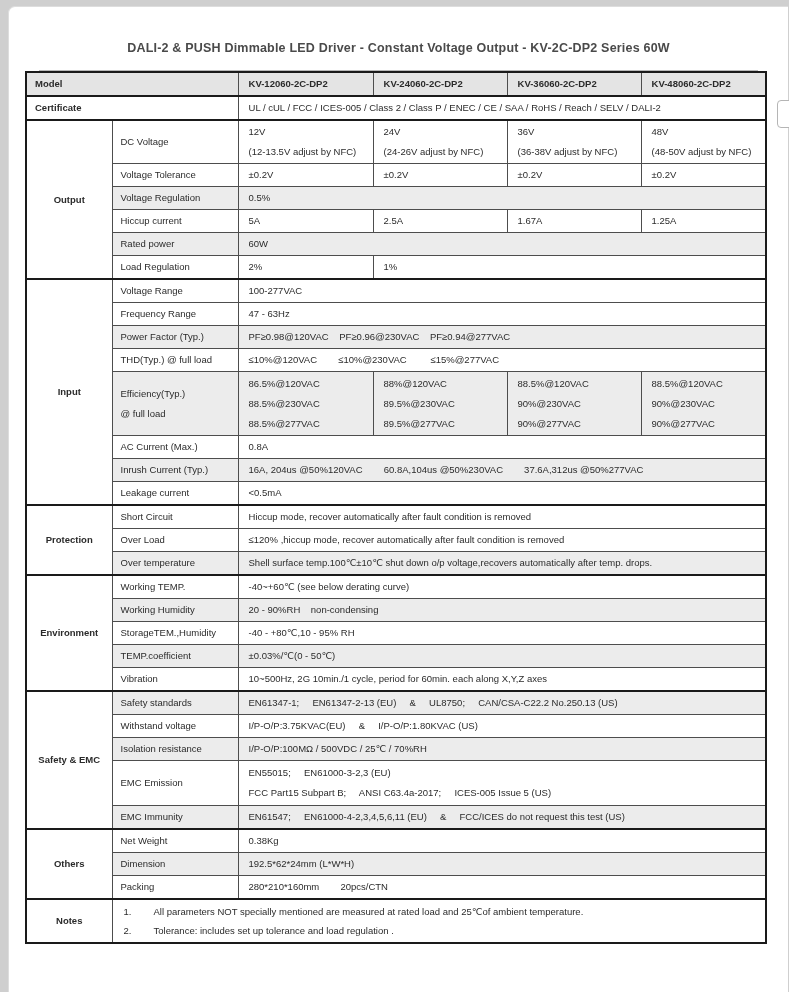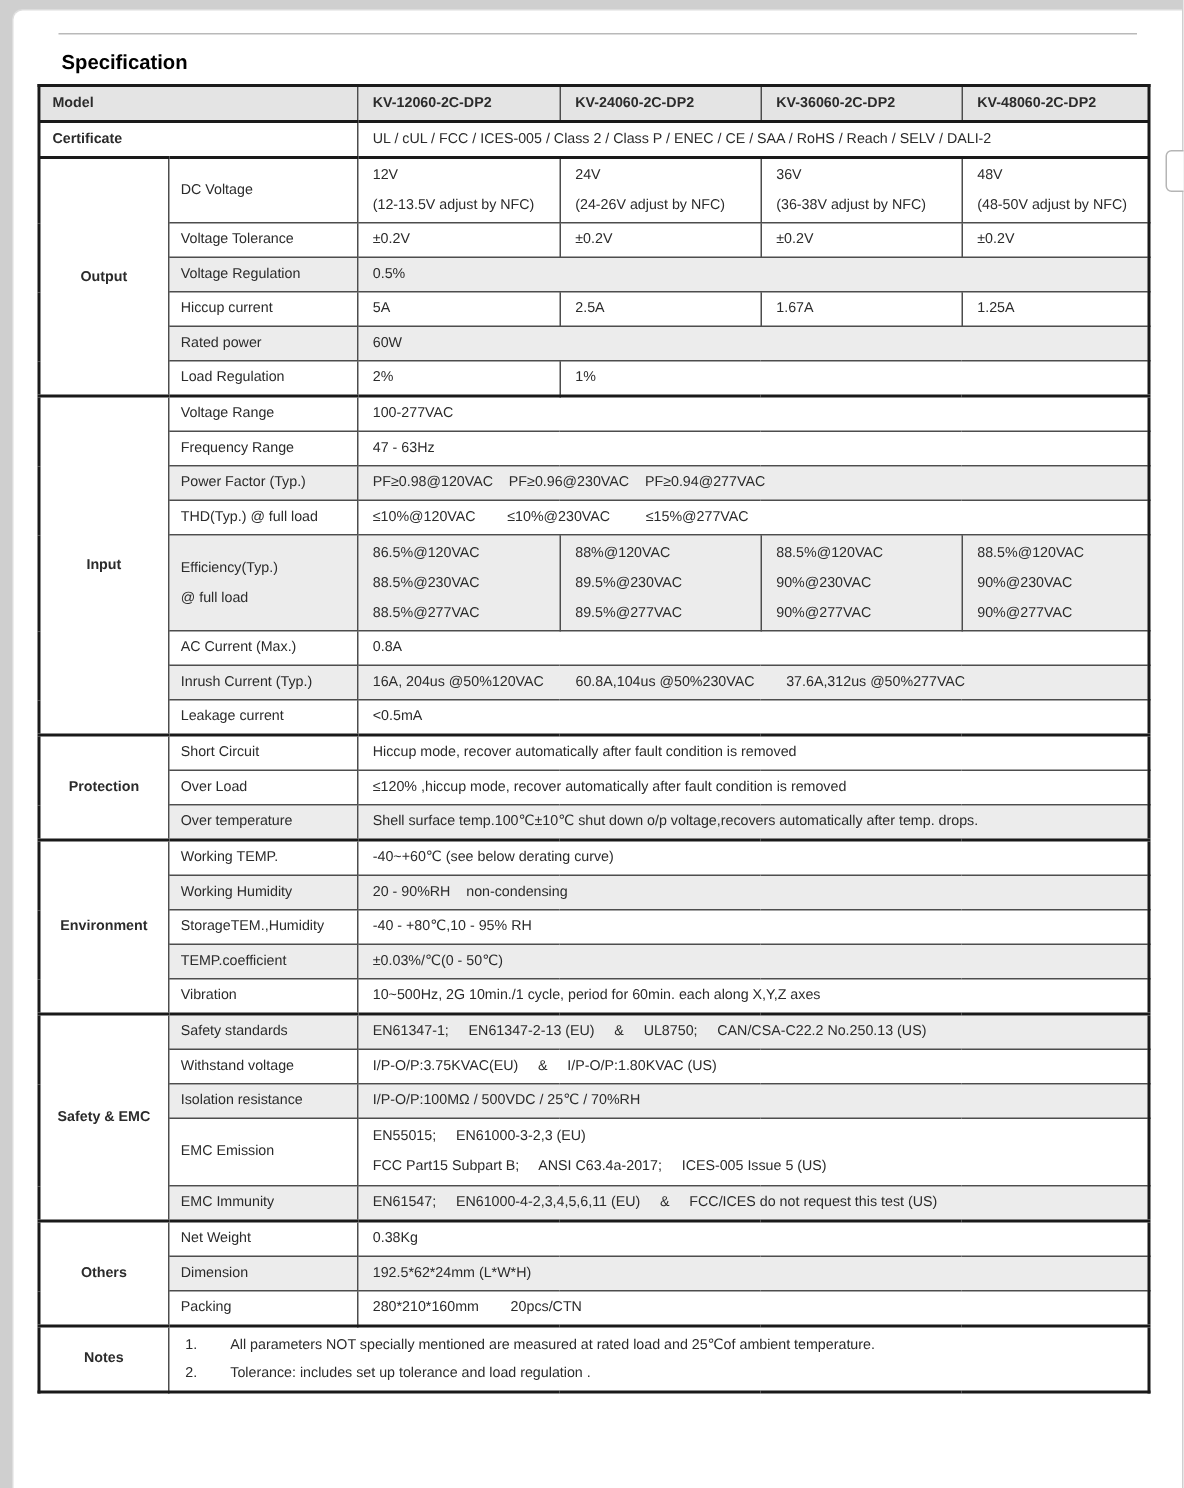--- a/index.html
+++ b/index.html
@@ -42,22 +42,22 @@
   .noteline .num{flex:none;width:30px;padding-left:3px;}
   .scroll-widget{
     position:absolute;left:777px;top:100px;width:22px;height:28px;
     background:#ffffff;border:1px solid #b5b5b5;border-radius:4px;box-sizing:border-box;
   }
 </style>
 </head>
 <body>
 
 <div class="page">
+  <div class="doc-title">DALI-2 &amp; PUSH Dimmable LED Driver - Constant Voltage Output - KV-2C-DP2 Series 60W</div>
   <hr class="title-rule">
-  <div class="spec-heading">Specification</div>
   <table class="spec">
     <colgroup>
       <col class="c-cat">
         <col class="c-lbl">
       <col class="c-d1">
         <col class="c-d2">
         <col class="c-d3">
         <col class="c-d4">
     </colgroup>
     <tbody id="spec-body">

